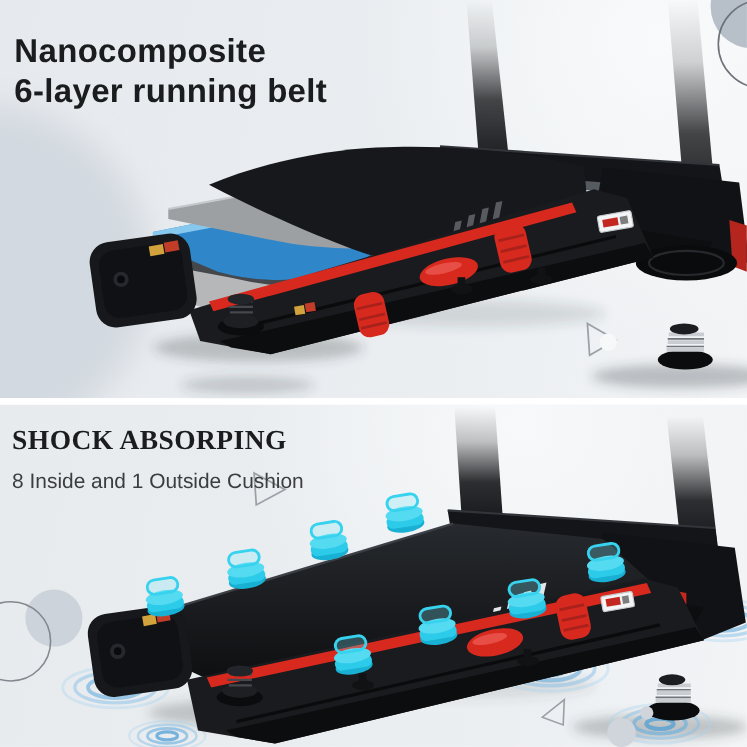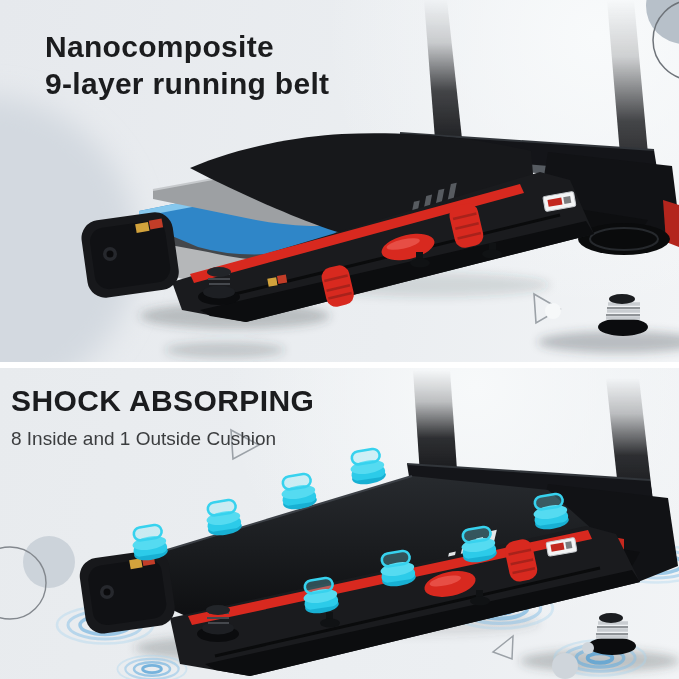--- a/index.html
+++ b/index.html
@@ -10,24 +10,24 @@
     background:radial-gradient(circle at 88% 10%, #f8fafb 0%, rgba(248,250,251,0) 40%),
                linear-gradient(100deg,#e6e9ed 0%,#ebeef1 60%,#f2f4f6 100%);}
   .panel2{top:368px;height:311px;
     background:radial-gradient(circle at 70% 6%, #f7f9fa 0%, rgba(247,249,250,0) 45%),
                linear-gradient(100deg,#e8ebee 0%,#ecEFf2 70%,#f2f4f6 100%);}
   .divider{position:absolute;top:362px;left:0;width:679px;height:6px;background:#ffffff;}
   .panel-svg{position:absolute;top:0;left:0;}
   .title-block{position:absolute;z-index:5;}
   .p1-title{left:13px;top:28px;}
   .p1-title .line{font-size:30px;font-weight:700;line-height:37px;
-      letter-spacing:.3px;color:var(--title-text,#1b1c1e);margin-left:32px;}
+      letter-spacing:.3px;color:var(--title-text,#1b1c1e);}
   .p2-title{left:11px;top:14px;}
-  .p2-title .line{font-size:30px;font-weight:700;line-height:37px;
-      letter-spacing:.4px;color:var(--title-text,#1b1c1e);}
+  .p2-title .line{font-size:25px;font-weight:700;line-height:37px;
+      letter-spacing:.4px;color:var(--title-text,#1b1c1e);font-family:Liberation Serif, serif;}
   .p2-sub{margin-top:9px;font-size:19px;font-weight:400;color:var(--subtitle-text,#3b3d3f);}
   :root{--accent-red:#d8291f;--cushion-cyan:#2ccbe9;--layer-blue:#2f86c8;
         --ripple-blue:#66aede;--frame-black:#17181b;}
 </style>
 </head>
 <body>
 
 <div class="canvas">
 
   <div class="panel panel1">
@@ -156,21 +156,21 @@
           <ellipse cx="492" cy="254" rx="10" ry="4.5"></ellipse>
         </g>
       </g>
 
       <polygon points="534,294 560,309 536,323" fill="none" stroke="#9ba1a7" stroke-width="1.6"></polygon>
       <circle cx="553" cy="311" r="8" fill="#f6f8f9"></circle>
     </svg>
 
     <div class="title-block p1-title">
       <div class="line">Nanocomposite</div>
-      <div class="line">9-layer running belt</div>
+      <div class="line">6-layer running belt</div>
     </div>
   </div>
 
   <div class="divider"></div>
 
   <div class="panel panel2">
     <svg class="panel-svg" width="679" height="311" viewBox="0 0 679 311">
       <defs>
         <linearGradient id="postFade2" x1="0" y1="0" x2="0" y2="1">
           <stop offset="0" stop-color="#17181b" stop-opacity="0"></stop>

